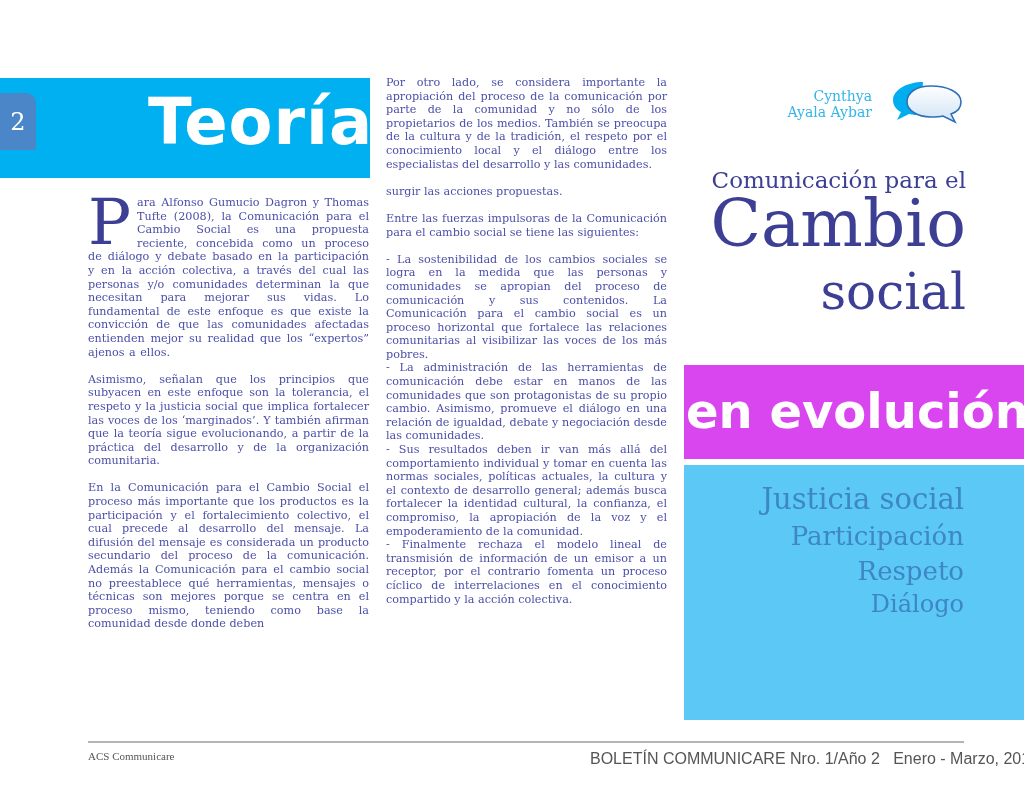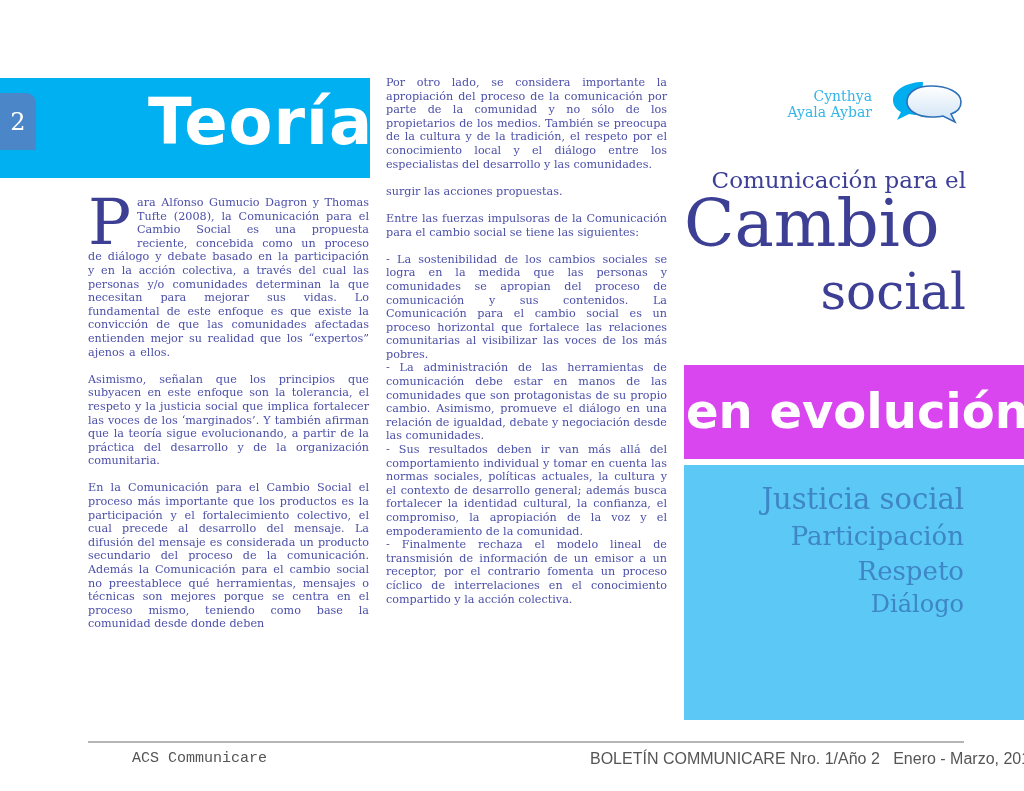--- a/index.html
+++ b/index.html
@@ -9,29 +9,29 @@
     .page-badge { left:0; top:93px; width:36px; height:57px; background:#4a86c8; border-top-right-radius:10px; color:#fff; font-family:"DejaVu Serif", serif; font-size:24px; display:flex; align-items:center; justify-content:center; }
     .section-title { left:148px; top:82px; color:#fff; font-family:"DejaVu Sans", sans-serif; font-weight:bold; font-size:64px; line-height:80px; letter-spacing:1px; }
     .col { color:#4b4fa8; font-family:"DejaVu Serif", serif; font-size:11.2px; line-height:13.6px; text-align:justify; }
     .col p { margin:0 0 13.6px 0; }
     .col1 { left:88px; top:196px; width:281px; }
     .col2 { left:386px; top:76px; width:281px; }
     .dropcap { float:left; font-size:64px; line-height:48px; margin:2px 6px 0 0; color:#3c3f94; font-family:"DejaVu Serif", serif; }
     .author { left:760px; top:88px; width:112px; text-align:right; color:#33b5e8; font-family:"DejaVu Serif", serif; font-size:14px; line-height:16px; }
     .bubble-icon { left:885px; top:78px; width:84px; height:46px; }
     .kicker { left:684px; top:166px; width:282px; text-align:right; color:#3c3f94; font-family:"DejaVu Serif", serif; font-size:23px; line-height:28px; }
-    .big-title { left:684px; top:188px; width:282px; text-align:left; color:#3c3f94; font-family:"DejaVu Serif", serif; font-size:66px; line-height:72px; }
+    .big-title { left:684px; top:188px; width:282px; text-align:right; color:#3c3f94; font-family:"DejaVu Serif", serif; font-size:66px; line-height:72px; }
     .big-title2 { left:684px; top:262px; width:282px; text-align:right; color:#3c3f94; font-family:"DejaVu Serif", serif; font-size:50px; line-height:60px; }
     .evo-box { left:684px; top:353px; width:340px; height:94px; background:#d946ef; overflow:hidden;margin-top:12px; }
     .evo-text { position:absolute; left:2px; top:16px; color:#fff; font-family:"DejaVu Sans", sans-serif; font-weight:bold; font-size:48px; line-height:60px; white-space:nowrap; }
     .values-box { left:684px; top:465px; width:340px; height:255px; background:#5bc8f5; }
     .values-list { position:absolute; right:60px; top:16px; text-align:right; color:#3e86c6; font-family:"DejaVu Serif", serif; }
     .values-list div { white-space:nowrap; }
     .footer-line { left:88px; top:741px; width:876px; height:2px; background:#b5b5b5; }
-    .footer-left { left:88px; top:750px; color:#555; font-family:Liberation Mono, monospace; font-size:15px;margin-left:44px; }
+    .footer-left { left:88px; top:750px; color:#555; font-family:Liberation Serif, serif; font-size:11px; }
     .footer-right { left:590px; top:750px; width:374px; text-align:right; color:#555; font-family:"Liberation Sans", sans-serif; font-size:16px; white-space:nowrap; }
   </style>
 </head>
 <body>
 
 <div class="abs header-box"></div>
 <div class="abs page-badge">
   <span>2</span>
 </div>
 <div class="abs section-title">Teoría</div>

